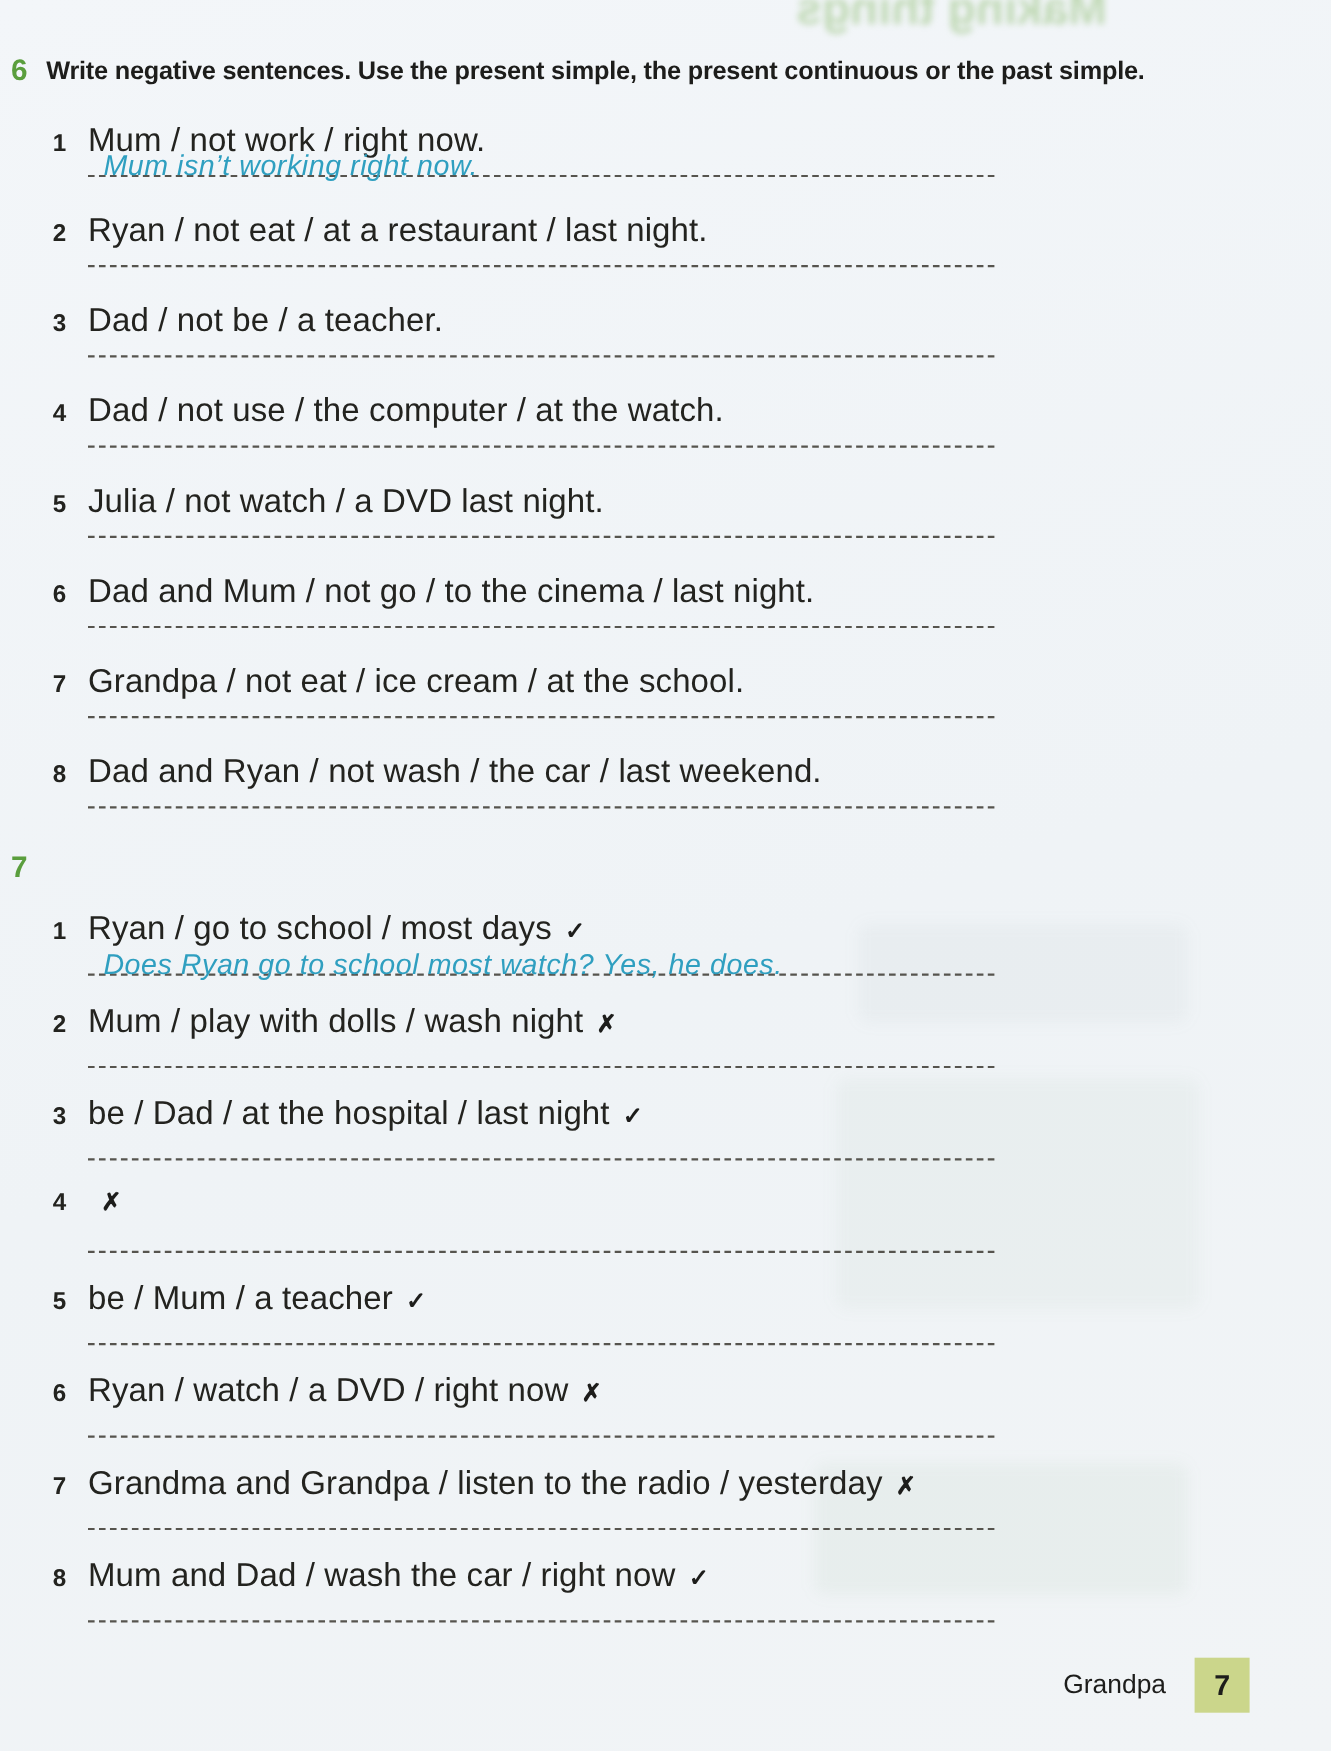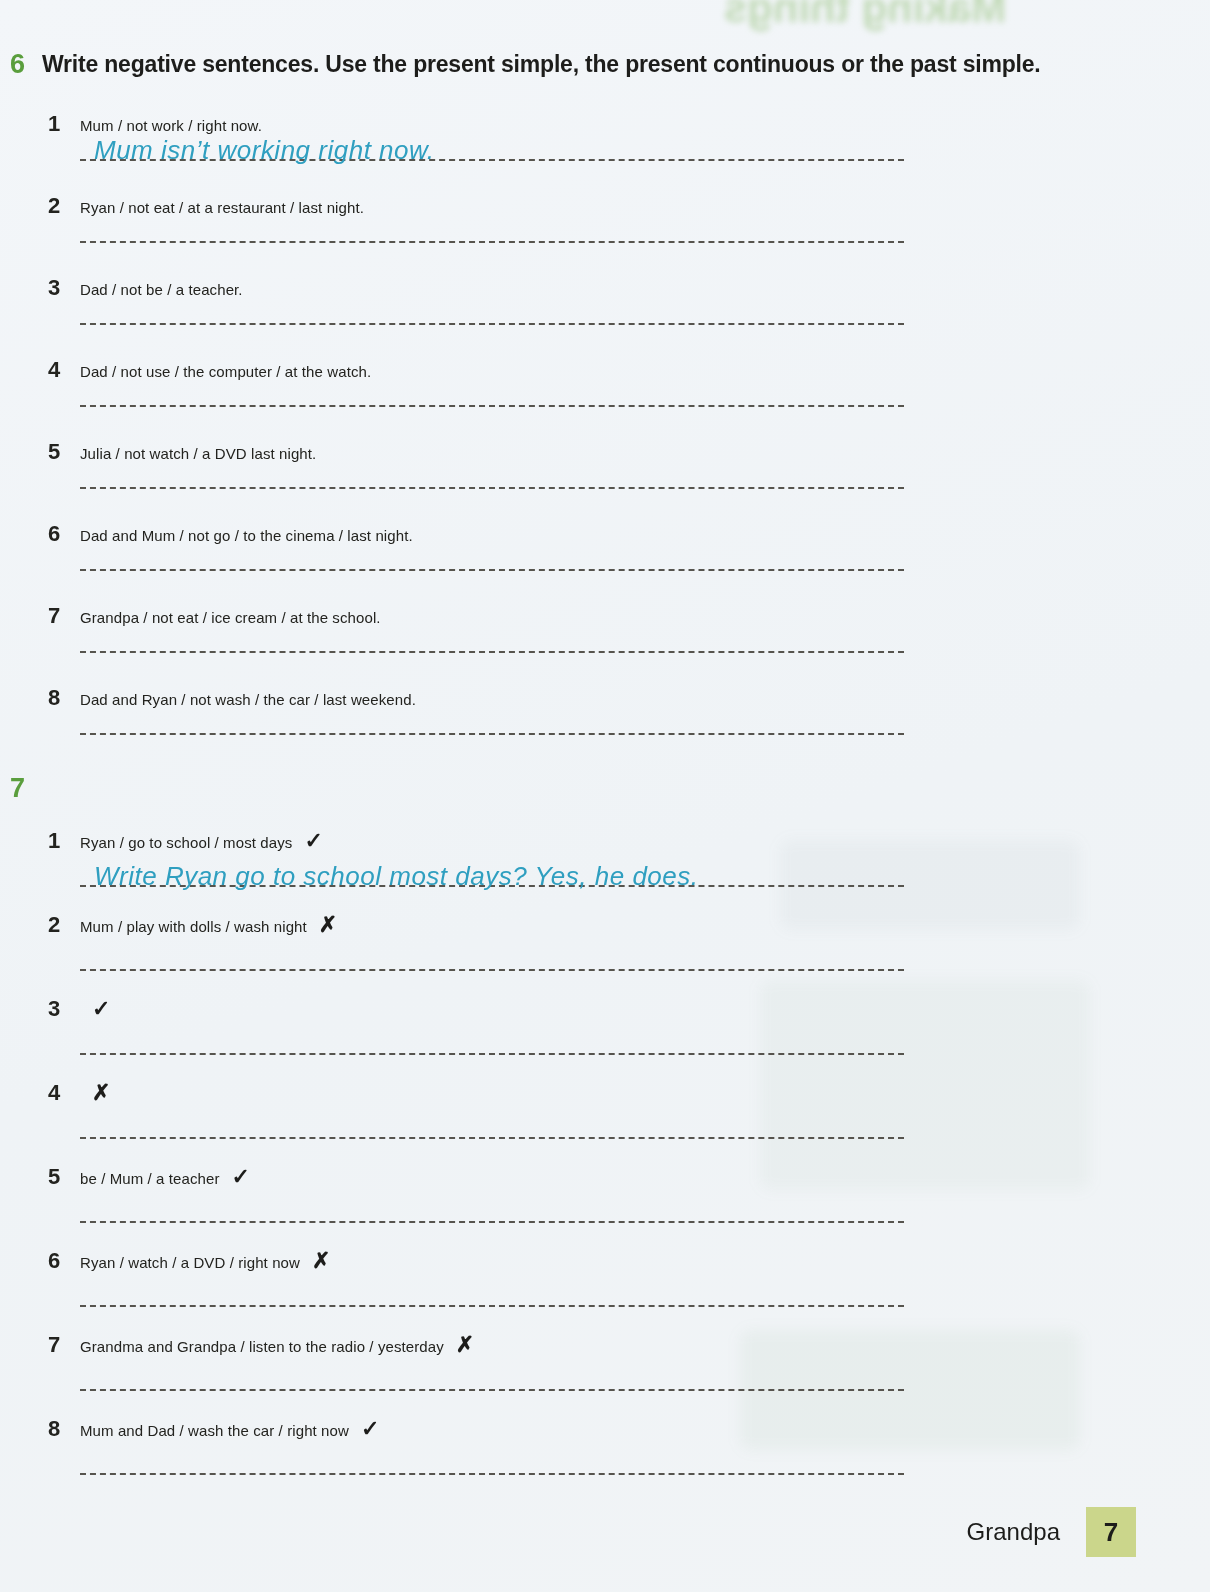--- a/index.html
+++ b/index.html
@@ -43,21 +43,21 @@
   .ex6 .exinstr{width:1100px;}
   .ex7 .exinstr{width:1020px;}
   .item-list{margin-top:30px;}
   .ex7 .item-list{margin-top:24px;}
 
   .ex-item{position:relative;}
   .ex6 .ex-item{height:82px;}
   .ex7 .ex-item{height:84px;}
   .prompt-row{position:absolute;top:0;left:38px;display:flex;align-items:baseline;}
   .inum{flex:none;width:32px;font-size:22px;font-weight:700;color:#23231f;}
-  .iprompt{font-size:15px;color:#23231f;white-space:nowrap;letter-spacing:0.1px;}
+  .iprompt{font-size:30px;color:#23231f;white-space:nowrap;letter-spacing:0.1px;}
   .imark{font-size:22px;font-weight:700;color:#1d1d1b;margin-left:12px;}
   .answer-line{
     position:absolute;left:70px;width:824px;height:0;
     border-bottom:2px dashed #56544e;
   }
   .ex6 .answer-line{top:48px;}
   .ex7 .answer-line{top:57px;}
   .handwriting{
     position:absolute;left:14px;bottom:-7px;
     font-family:Liberation Sans, sans-serif;font-style:italic;
@@ -186,38 +186,39 @@
       <span class="exnum">7</span>
     </div>
     <div class="item-list">
   <div class="ex-item">
     <div class="prompt-row">
       <span class="inum">1</span>
       <span class="iprompt">Ryan / go to school / most days</span>
       <span class="imark">✓</span>
     </div>
     <div class="answer-line">
-      <span class="handwriting">Write Ryan go to school most days? Yes, he does.</span>
+      <span class="handwriting">Does Ryan go to school most watch? Yes, he does.</span>
     </div>
   </div>
 
   <div class="ex-item">
     <div class="prompt-row">
       <span class="inum">2</span>
       <span class="iprompt">Mum / play with dolls / wash night</span>
       <span class="imark">✗</span>
     </div>
     <div class="answer-line">
       <span class="handwriting"></span>
     </div>
   </div>
 
   <div class="ex-item">
     <div class="prompt-row">
       <span class="inum">3</span>
+      <span class="iprompt">be / Dad / at the hospital / last night</span>
       <span class="imark">✓</span>
     </div>
     <div class="answer-line">
       <span class="handwriting"></span>
     </div>
   </div>
 
   <div class="ex-item">
     <div class="prompt-row">
       <span class="inum">4</span>

